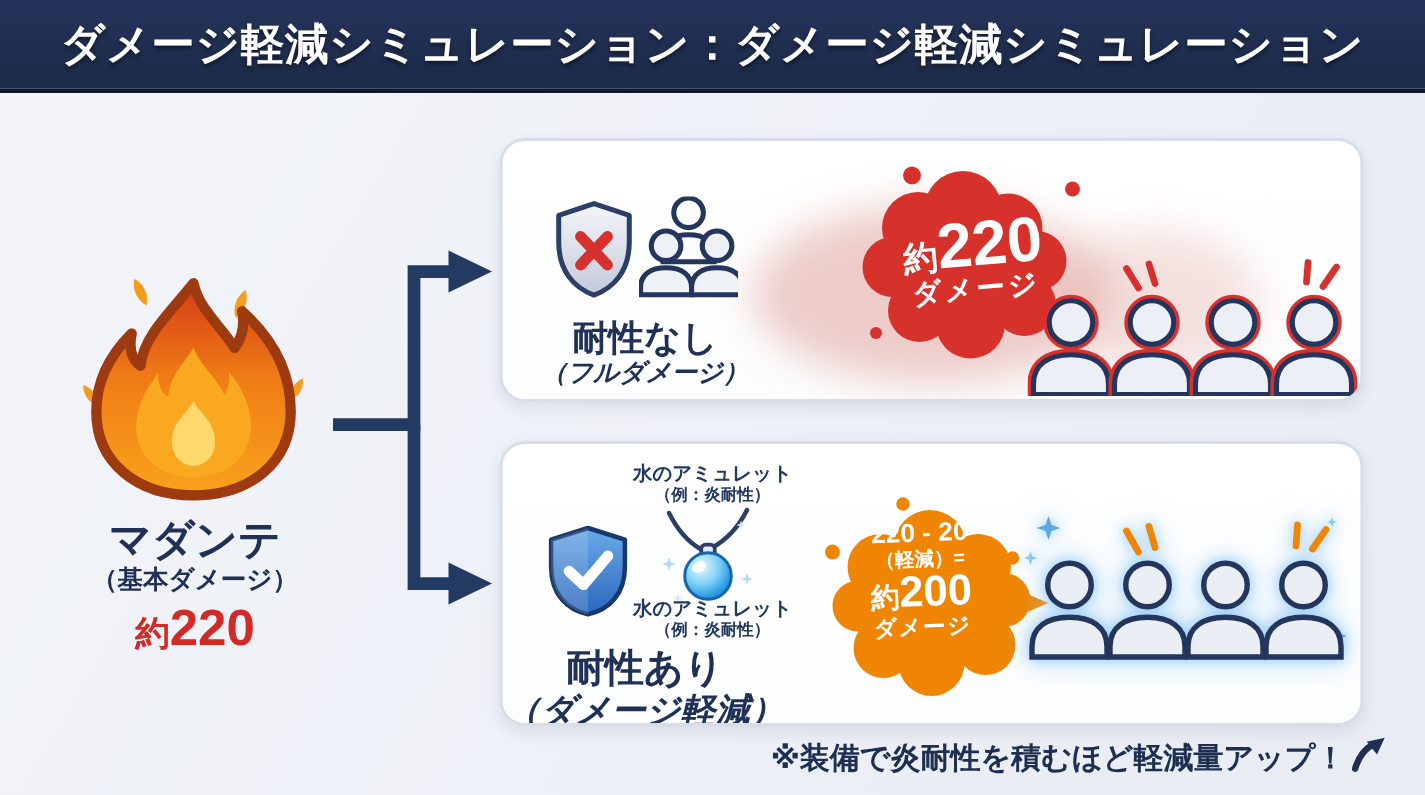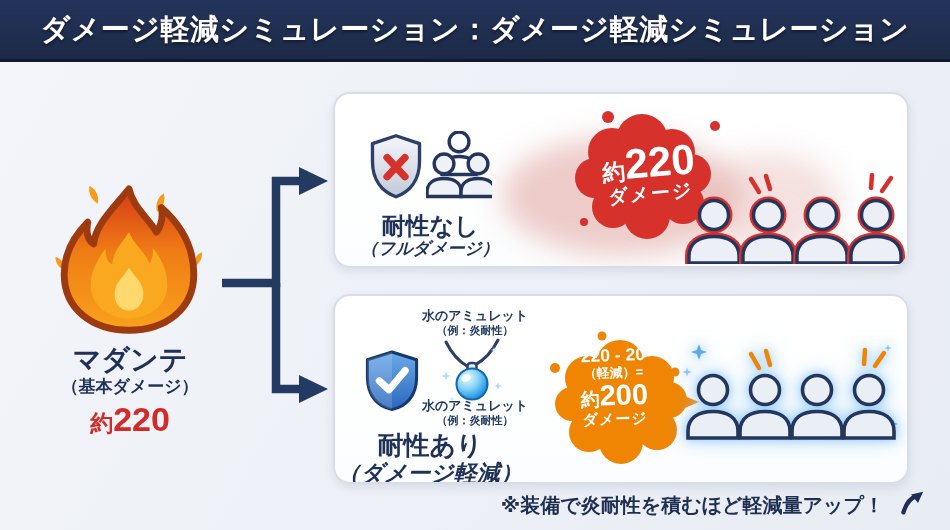--- a/index.html
+++ b/index.html
@@ -77,21 +77,21 @@
   .orange-cloud-text .l2{font-size:13px;font-weight:700;margin-top:1px;}
   .orange-cloud-text .l3 .c-sm{font-size:19px;font-weight:700;}
   .orange-cloud-text .l3 .c-lg{font-size:29px;font-weight:800;}
   .orange-cloud-text .l4{font-size:15px;font-weight:800;letter-spacing:1px;}
   .result{position:absolute;left:352px;top:146px;width:212px;text-align:center;color:#ef8600;font-weight:800;white-space:nowrap;}
   .result .r-sm{font-size:23px;}
   .result .r-lg{font-size:33px;}
   .result .r-md{font-size:25px;}
   
   .footnote{
-    position:absolute;right:26px;top:492px;display:flex;align-items:center;gap:16px;
+    position:absolute;right:26px;top:492px;display:flex;align-items:center;gap:3px;
     color:#1e2f52;font-size:20px;font-weight:800;white-space:nowrap;
   }
   .footnote svg{width:24px;height:26px;transform:translateY(-3px);}
 </style>
 </head>
 <body>
 
 <svg width="0" height="0" style="position:absolute">
   <defs>
     <g id="person">

